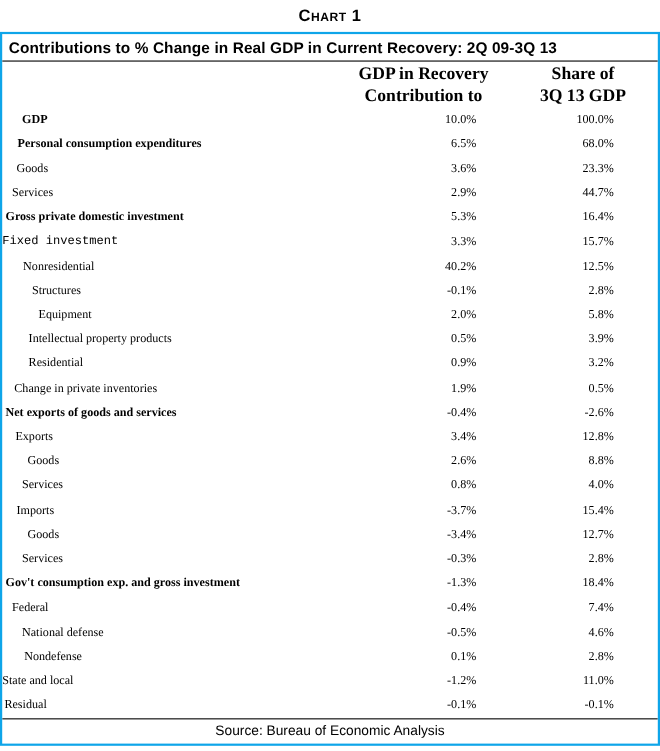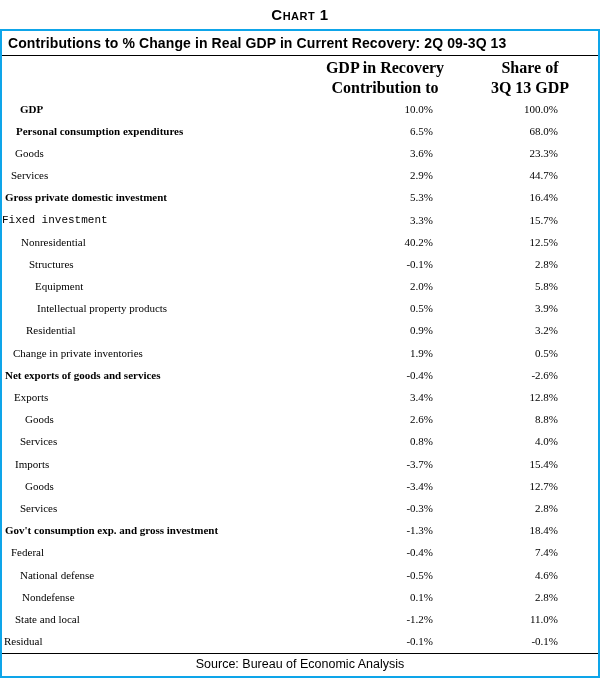--- a/index.html
+++ b/index.html
@@ -116,21 +116,21 @@
     <div class="val val-share">2.8%</div>
   </div>
 
   <div class="trow">
     <div class="lbl" style="padding-left: 33px;">Equipment</div>
     <div class="val val-contribution">2.0%</div>
     <div class="val val-share">5.8%</div>
   </div>
 
   <div class="trow">
-    <div class="lbl" style="padding-left: 35px;">Intellectual property products</div>
+    <div class="lbl" style="padding-left: 24px;">Intellectual property products</div>
     <div class="val val-contribution">0.5%</div>
     <div class="val val-share">3.9%</div>
   </div>
 
   <div class="trow">
     <div class="lbl" style="padding-left: 24px;">Residential</div>
     <div class="val val-contribution">0.9%</div>
     <div class="val val-share">3.2%</div>
   </div>
 
@@ -200,21 +200,21 @@
     <div class="val val-share">4.6%</div>
   </div>
 
   <div class="trow">
     <div class="lbl" style="padding-left: 20px;">Nondefense</div>
     <div class="val val-contribution">0.1%</div>
     <div class="val val-share">2.8%</div>
   </div>
 
   <div class="trow">
-    <div class="lbl" style="padding-left: 13px;">State and local</div>
+    <div class="lbl" style="">State and local</div>
     <div class="val val-contribution">-1.2%</div>
     <div class="val val-share">11.0%</div>
   </div>
 
   <div class="trow">
     <div class="lbl" style="padding-left: 2px;">Residual</div>
     <div class="val val-contribution">-0.1%</div>
     <div class="val val-share">-0.1%</div>
   </div>
 </div>

